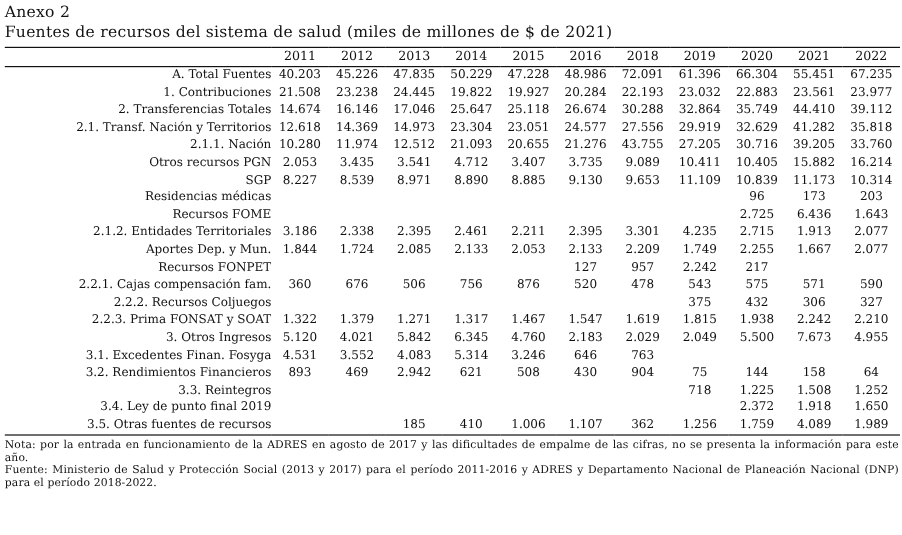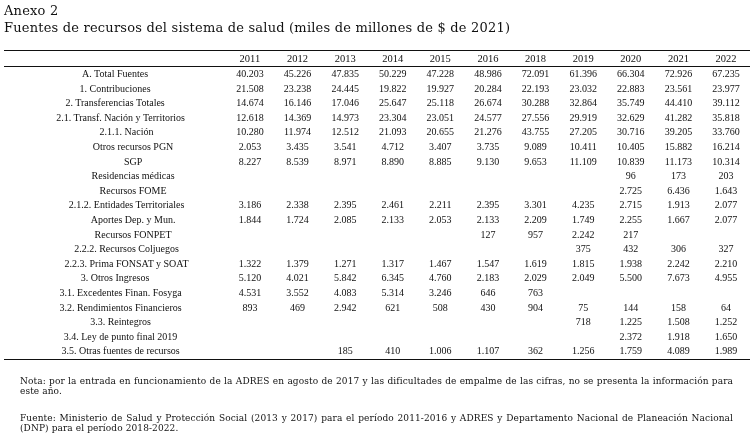--- a/index.html
+++ b/index.html
@@ -25,24 +25,23 @@
   }
   .subtitle {
     font-size: 13px;
     line-height: 17px;
     letter-spacing: 0.2px;
   }
   table.data {
     border-collapse: collapse;
     table-layout: fixed;
     width: 746px;
-    margin-top: 14px;
+    margin-top: 3px;
     border-top: 1.4px solid #111;
     border-bottom: 1.4px solid #111;
-    font-family: Liberation Serif, serif;
   }
   col.label-col { width: 222px; }
   col.year-col  { width: 47.6px; }
   thead th {
     font-weight: normal;
     font-size: 10.5px;
     text-align: center;
     height: 15px;
     padding: 0;
     border-bottom: 1.4px solid #111;
@@ -51,33 +50,33 @@
   }
   tbody td {
     font-size: 10px;
     height: 14.6px;
     line-height: 14.6px;
     padding: 0;
     white-space: nowrap;
     overflow: hidden;
   }
   td.val { text-align: center; }
-  td.lbl { text-align: center; }
+  td.lbl { text-align: right; }
   td.lbl.indent-0 { padding-left: 0px; }
   td.lbl.indent-1 { padding-left: 11px; }
   td.lbl.indent-2 { padding-left: 23px; }
   td.lbl.indent-3 { padding-left: 36px; }
   .notes {
     margin-top: 3px;
     font-size: 9px;
     line-height: 10.5px;
     text-align: justify;
     letter-spacing: 0.1px;
   }
-  .notes p { margin: 16px; }
+  .notes p { margin: 0; }
 </style>
 </head>
 <body>
 
 <div class="page">
   <div class="title">Anexo 2</div>
   <div class="subtitle">Fuentes de recursos del sistema de salud (miles de millones de $ de 2021)</div>
 
   <table class="data">
     <colgroup id="colgroup">
@@ -115,21 +114,21 @@
           <td class="lbl indent-0">A. Total Fuentes</td>
           <td class="val">40.203</td>
           <td class="val">45.226</td>
           <td class="val">47.835</td>
           <td class="val">50.229</td>
           <td class="val">47.228</td>
           <td class="val">48.986</td>
           <td class="val">72.091</td>
           <td class="val">61.396</td>
           <td class="val">66.304</td>
-          <td class="val">72.926</td>
+          <td class="val">55.451</td>
           <td class="val">67.235</td>
         </tr>
         <tr>
           <td class="lbl indent-0">1. Contribuciones</td>
           <td class="val">21.508</td>
           <td class="val">23.238</td>
           <td class="val">24.445</td>
           <td class="val">19.822</td>
           <td class="val">19.927</td>
           <td class="val">20.284</td>
@@ -273,20 +272,34 @@
           <td class="val"></td>
           <td class="val"></td>
           <td class="val">127</td>
           <td class="val">957</td>
           <td class="val">2.242</td>
           <td class="val">217</td>
           <td class="val"></td>
           <td class="val"></td>
         </tr>
         <tr>
+          <td class="lbl indent-2">2.2.1. Cajas compensación fam.</td>
+          <td class="val">360</td>
+          <td class="val">676</td>
+          <td class="val">506</td>
+          <td class="val">756</td>
+          <td class="val">876</td>
+          <td class="val">520</td>
+          <td class="val">478</td>
+          <td class="val">543</td>
+          <td class="val">575</td>
+          <td class="val">571</td>
+          <td class="val">590</td>
+        </tr>
+        <tr>
           <td class="lbl indent-2">2.2.2. Recursos Coljuegos</td>
           <td class="val"></td>
           <td class="val"></td>
           <td class="val"></td>
           <td class="val"></td>
           <td class="val"></td>
           <td class="val"></td>
           <td class="val"></td>
           <td class="val">375</td>
           <td class="val">432</td>

